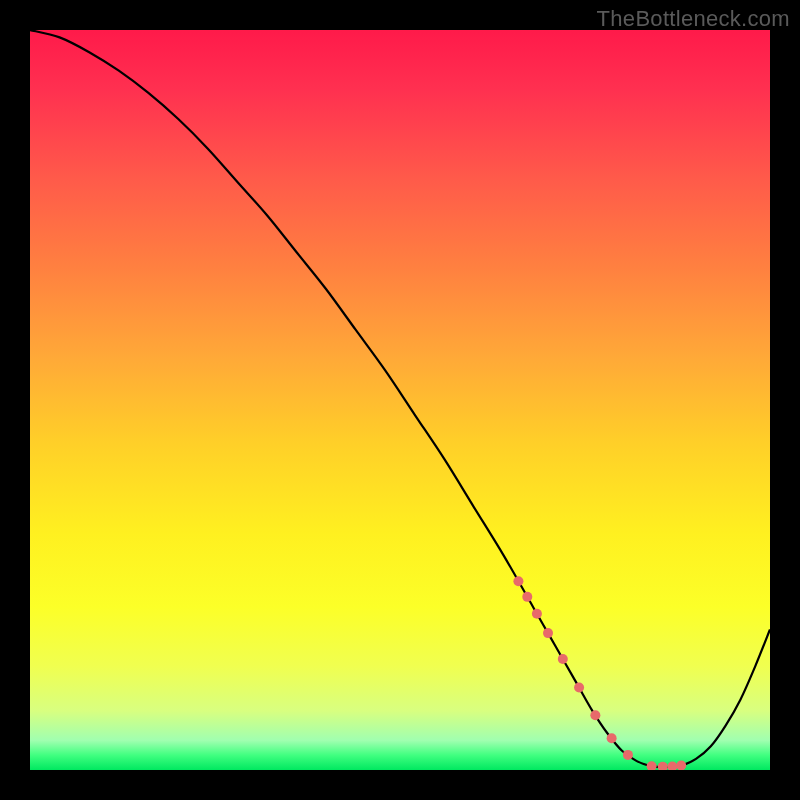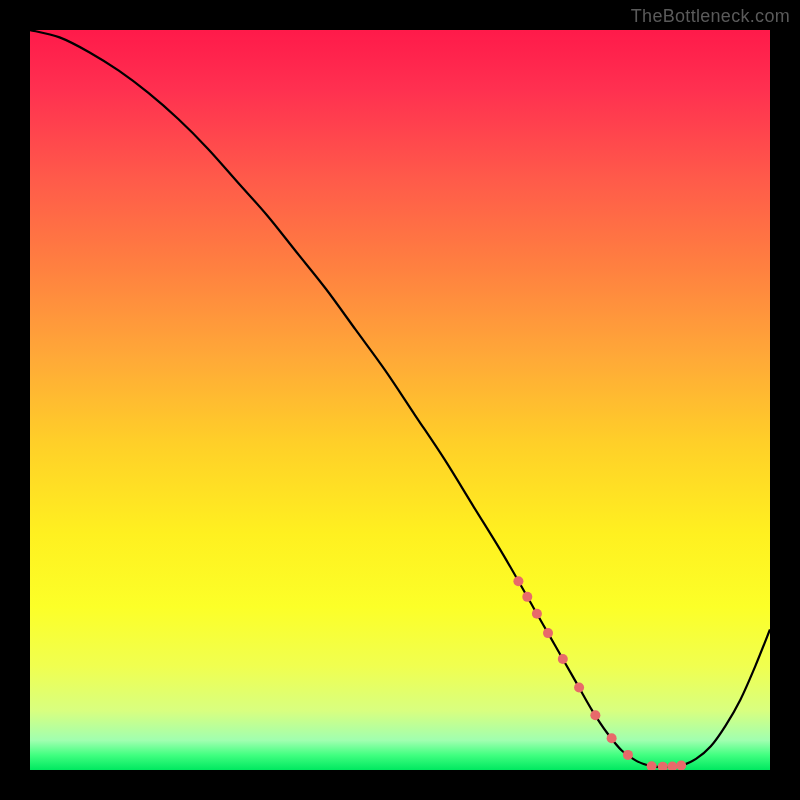--- a/index.html
+++ b/index.html
@@ -30,21 +30,21 @@
       #a0ffb0 96%,
       #40ff80 98%,
       #00e860 100%
     );
   }
   .watermark {
     position: absolute;
     top: 6px;
     right: 10px;
     font-family: Arial, Helvetica, sans-serif;
-    font-size: 18px;
+    font-size: 22px;
     font-weight: 500;
     color: #5a5a5a;
     letter-spacing: 0.3px;
   }
   svg.curve {
     position: absolute;
     left: 0;
     top: 0;
     width: 740px;
     height: 740px;

